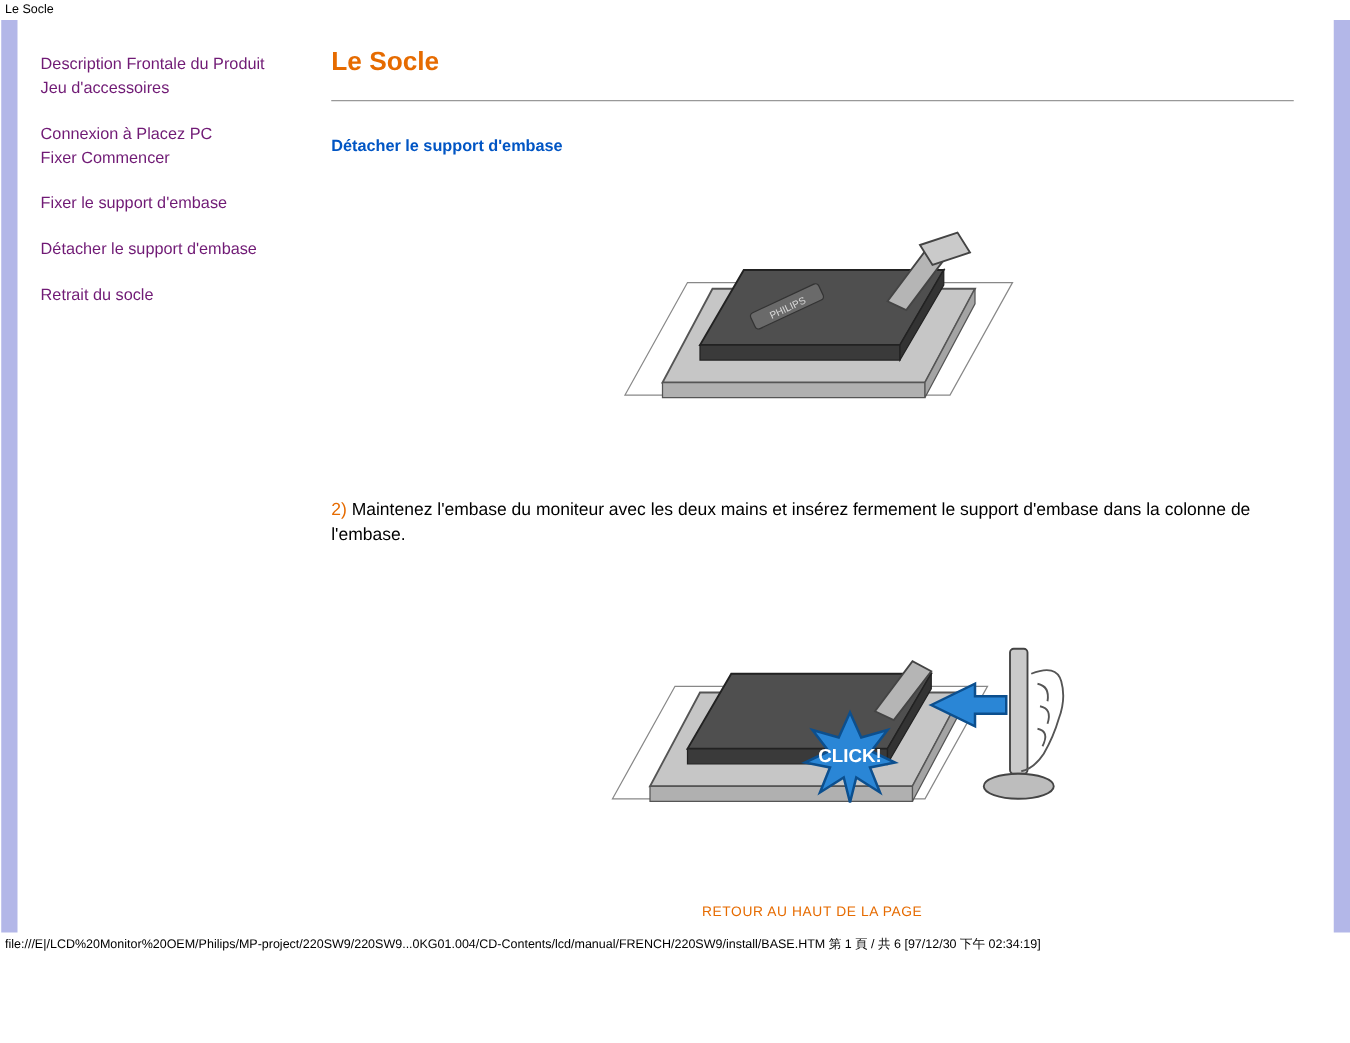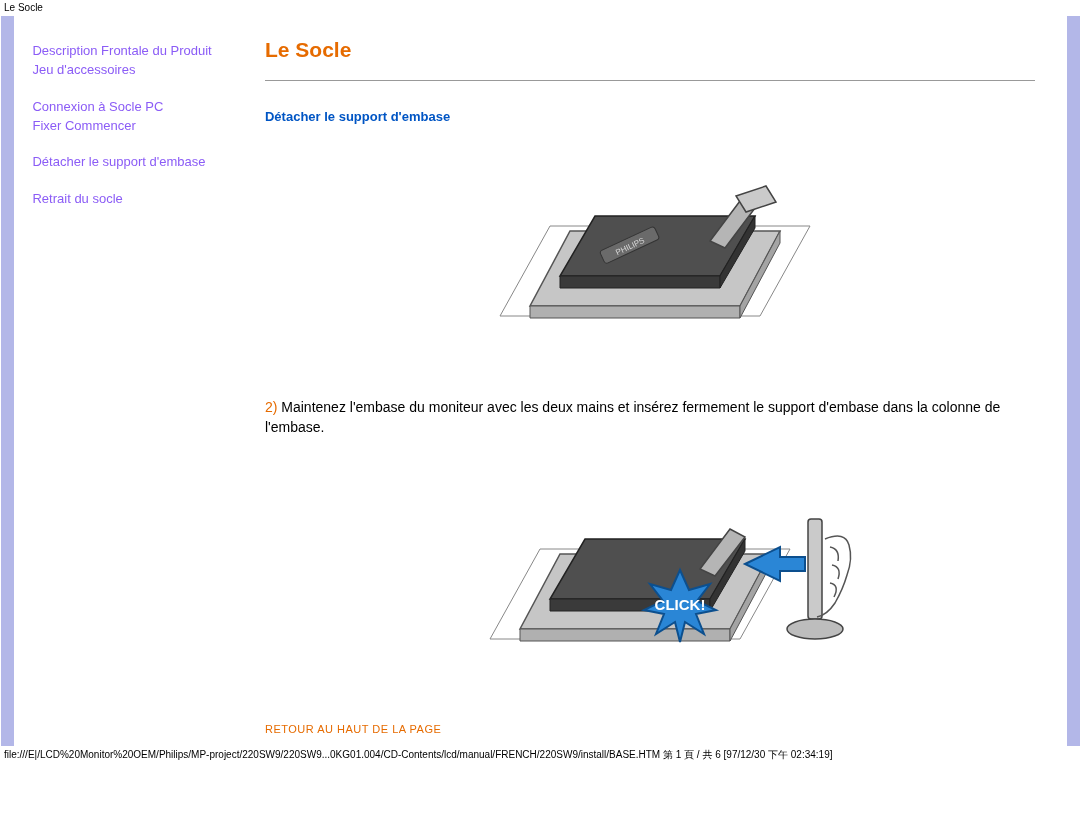--- a/index.html
+++ b/index.html
@@ -23,21 +23,21 @@
   }
   .left-stripe {
     width: 14px;
     background: #b3b7e8;
   }
   .sidebar {
     width: 236px;
     padding: 26px 12px 12px 18px;
   }
   .sidebar a {
-    color: #8b5cf6;
+    color: #701a75;
     text-decoration: none;
     display: block;
     line-height: 1.45;
   }
   .sidebar-group { margin-bottom: 18px; }
   .content {
     flex: 1 1 auto;
     padding: 18px 32px 10px 22px;
     position: relative;
   }
@@ -64,21 +64,21 @@
     margin: 0 0 32px 0;
   }
   .step-text .num { color: #e66b00; }
   .figure {
     width: 340px;
     margin: 0 auto 42px auto;
     position: relative;
   }
   .monitor-svg { display: block; margin: 0 auto; }
   .return-link {
-    text-align: left;
+    text-align: center;
     margin-top: 18px;
   }
   .return-link a {
     color: #e66b00;
     font-size: 11px;
     letter-spacing: 0.5px;
     text-decoration: none;
   }
   .right-stripe {
     width: 14px;
@@ -108,24 +108,25 @@
 
 <div class="page-wrap">
   <div class="left-stripe"></div>
 
   <nav class="sidebar">
     <div class="sidebar-group">
       <a href="#">Description Frontale du Produit</a>
       <a href="#">Jeu d'accessoires</a>
     </div>
     <div class="sidebar-group">
-      <a href="#">Connexion à Socle PC</a>
+      <a href="#">Connexion à Placez PC</a>
       <a href="#">Fixer Commencer</a>
     </div>
     <div class="sidebar-group">
+      <a href="#">Fixer le support d'embase</a>
     </div>
     <div class="sidebar-group">
       <a href="#">Détacher le support d'embase</a>
     </div>
     <div class="sidebar-group">
       <a href="#">Retrait du socle</a>
     </div>
   </nav>
 
   <main class="content">

